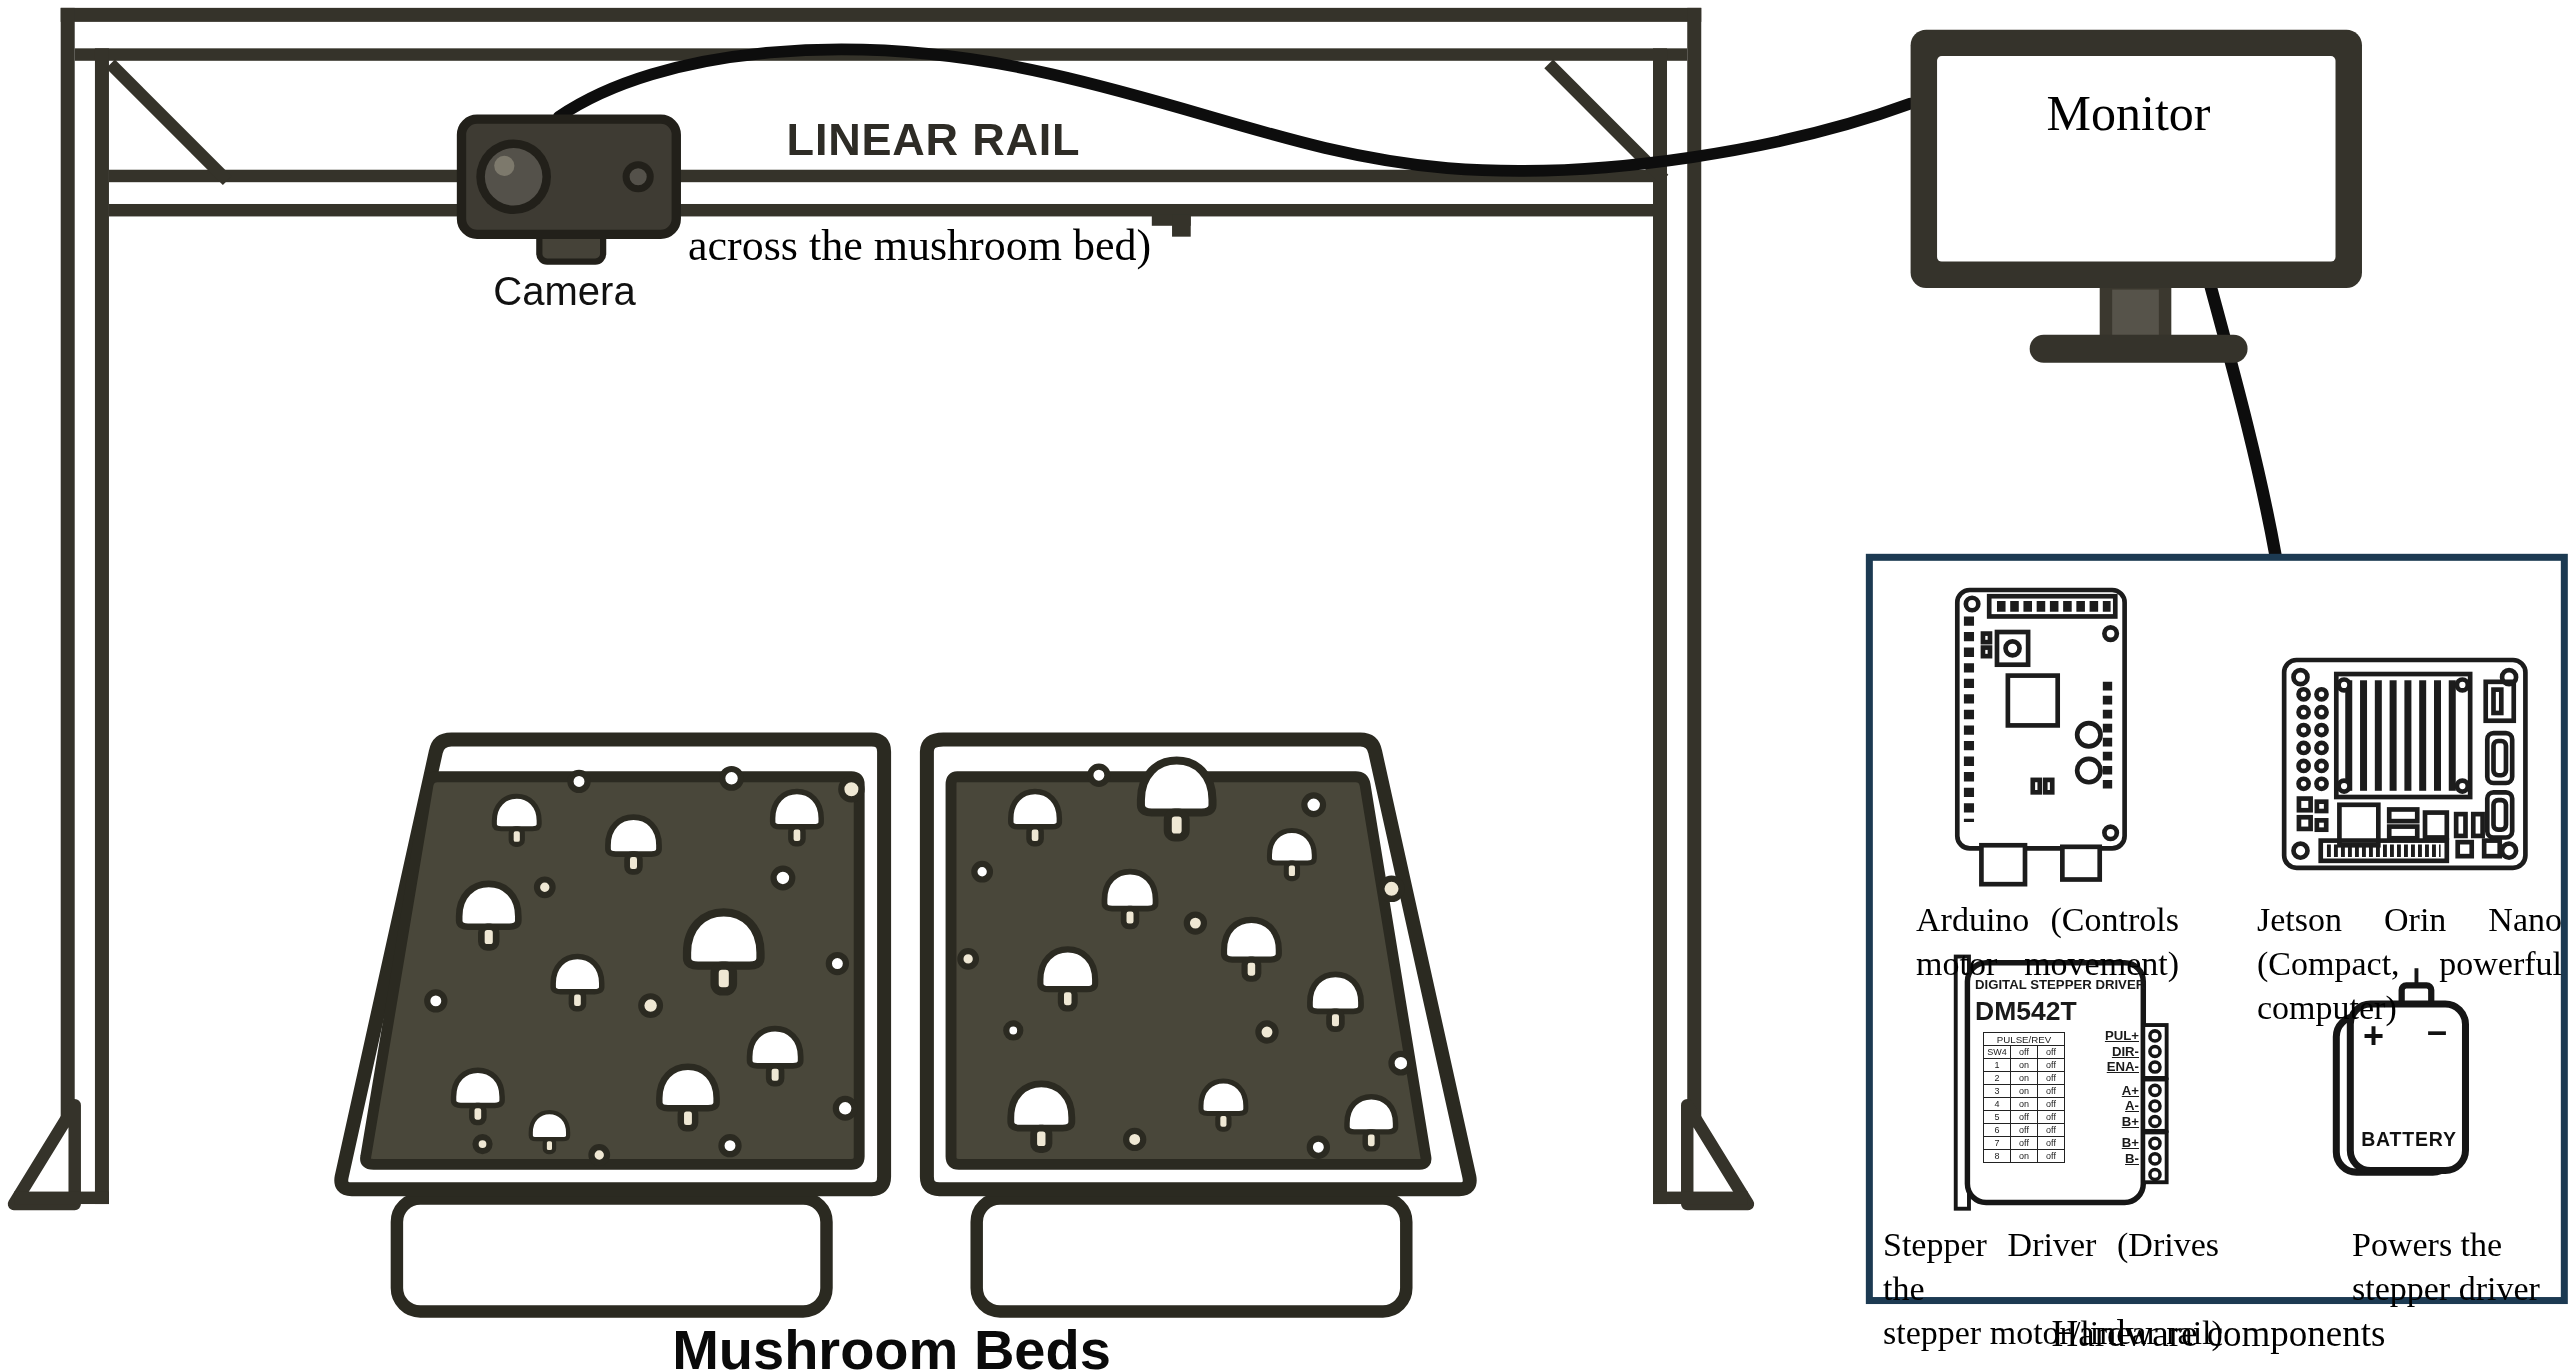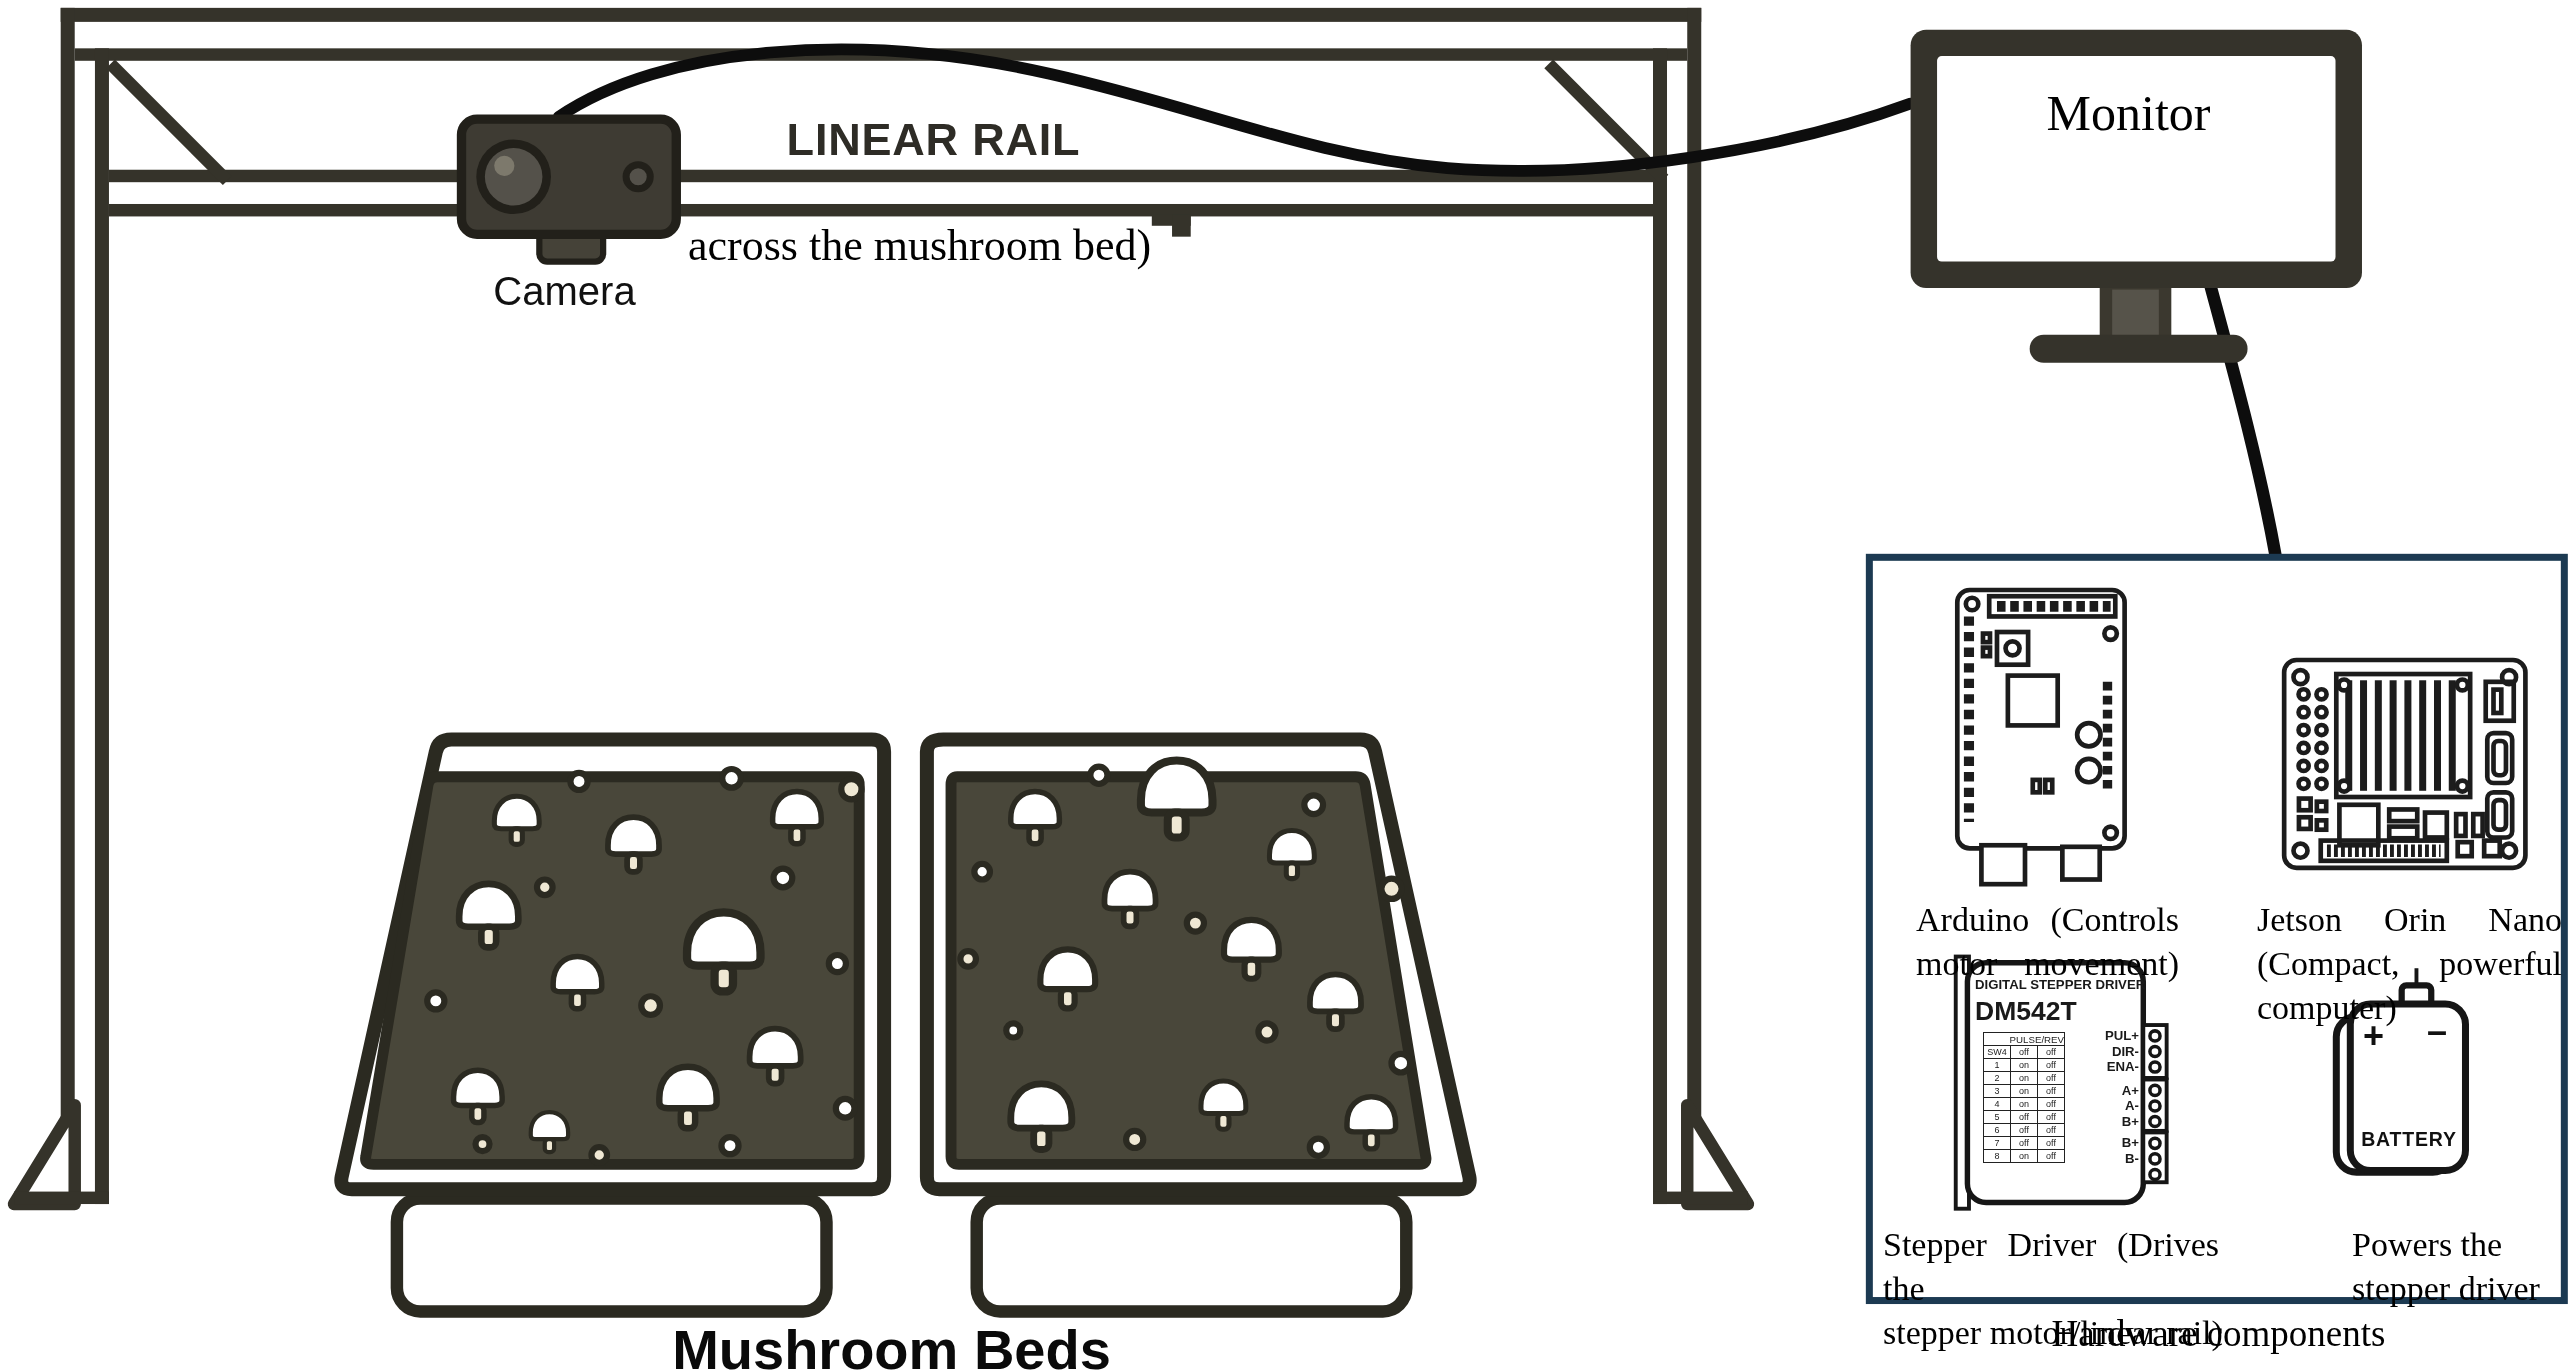--- a/index.html
+++ b/index.html
@@ -21,22 +21,22 @@
   .cap .just{white-space:normal;text-align:justify;text-align-last:justify;}
   .ard-cap{left:1916px;top:898px;width:263px;}
   .jet-cap{left:2257px;top:898px;width:305px;}
   .stp-cap{left:1883px;top:1223px;width:336px;}
   .pwr-cap{left:2352px;top:1223px;width:202px;}
   .stp-title{left:1975px;top:977px;width:160px;text-align:center;font-size:13.2px;font-weight:700;color:#1a1a1a;}
   .stp-model{left:1975px;top:996px;width:160px;font-size:26.5px;font-weight:700;color:#1a1a1a;}
   .swtable{position:absolute;left:1983px;top:1032px;width:82px;border-collapse:collapse;table-layout:fixed;}
   .swtable td{border:1.2px solid #222;font-family:"Liberation Sans",sans-serif;font-size:9px;
               color:#222;text-align:center;height:12px;padding:0;overflow:hidden;}
-  .swtable td.hdr{font-size:9.7px;text-align:right;}
-  .pin{position:absolute;left:2055px;width:84px;text-align:right;font-size:13.2px;font-weight:700;color:#1a1a1a;}
+  .swtable td.hdr{font-size:9.7px;}
+  .pin{position:absolute;left:2055px;width:84px;text-align:right;font-size:13.2px;font-weight:700;color:#1a1a1a;text-decoration:underline;}
   .bat-sign{position:absolute;font-size:36px;font-weight:700;color:#111;}
   .bat-label{position:absolute;left:2357px;top:1128px;width:104px;text-align:center;
              font-size:19.5px;font-weight:700;letter-spacing:0.8px;color:#111;}
 </style>
 </head>
 <body>
 
 <div id="stage">
 
 <svg id="art" width="2576" height="1373" viewBox="0 0 3310 1764">

